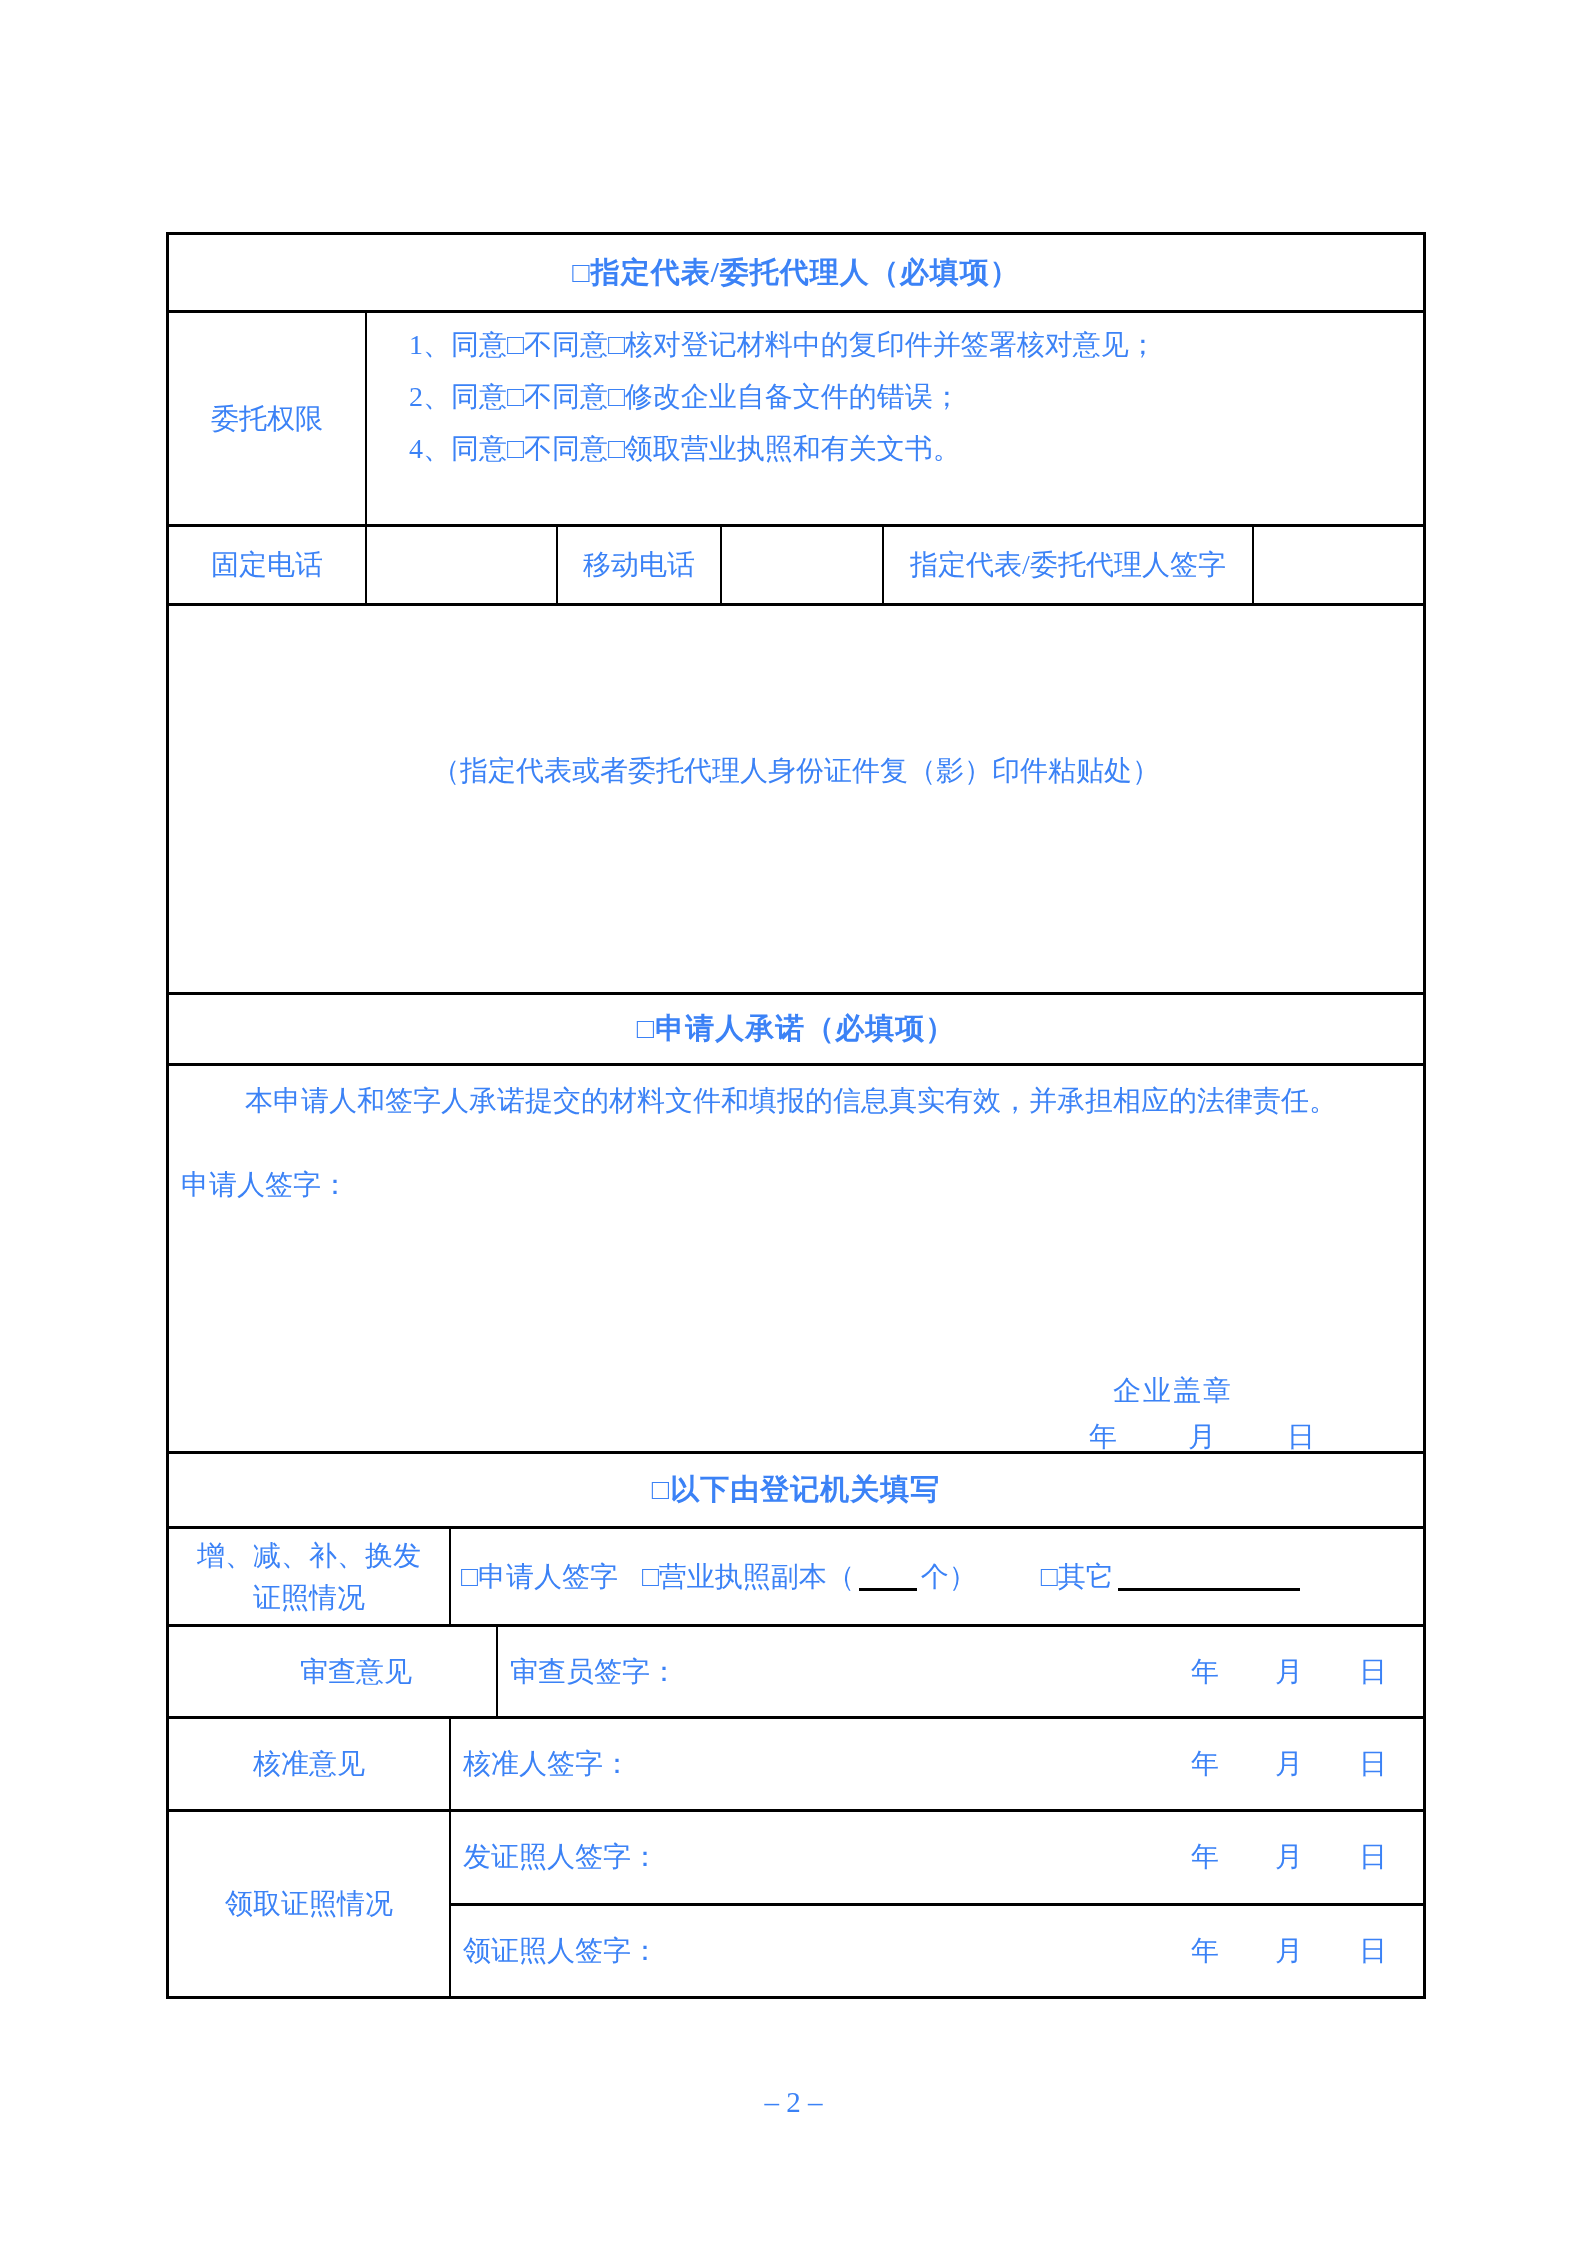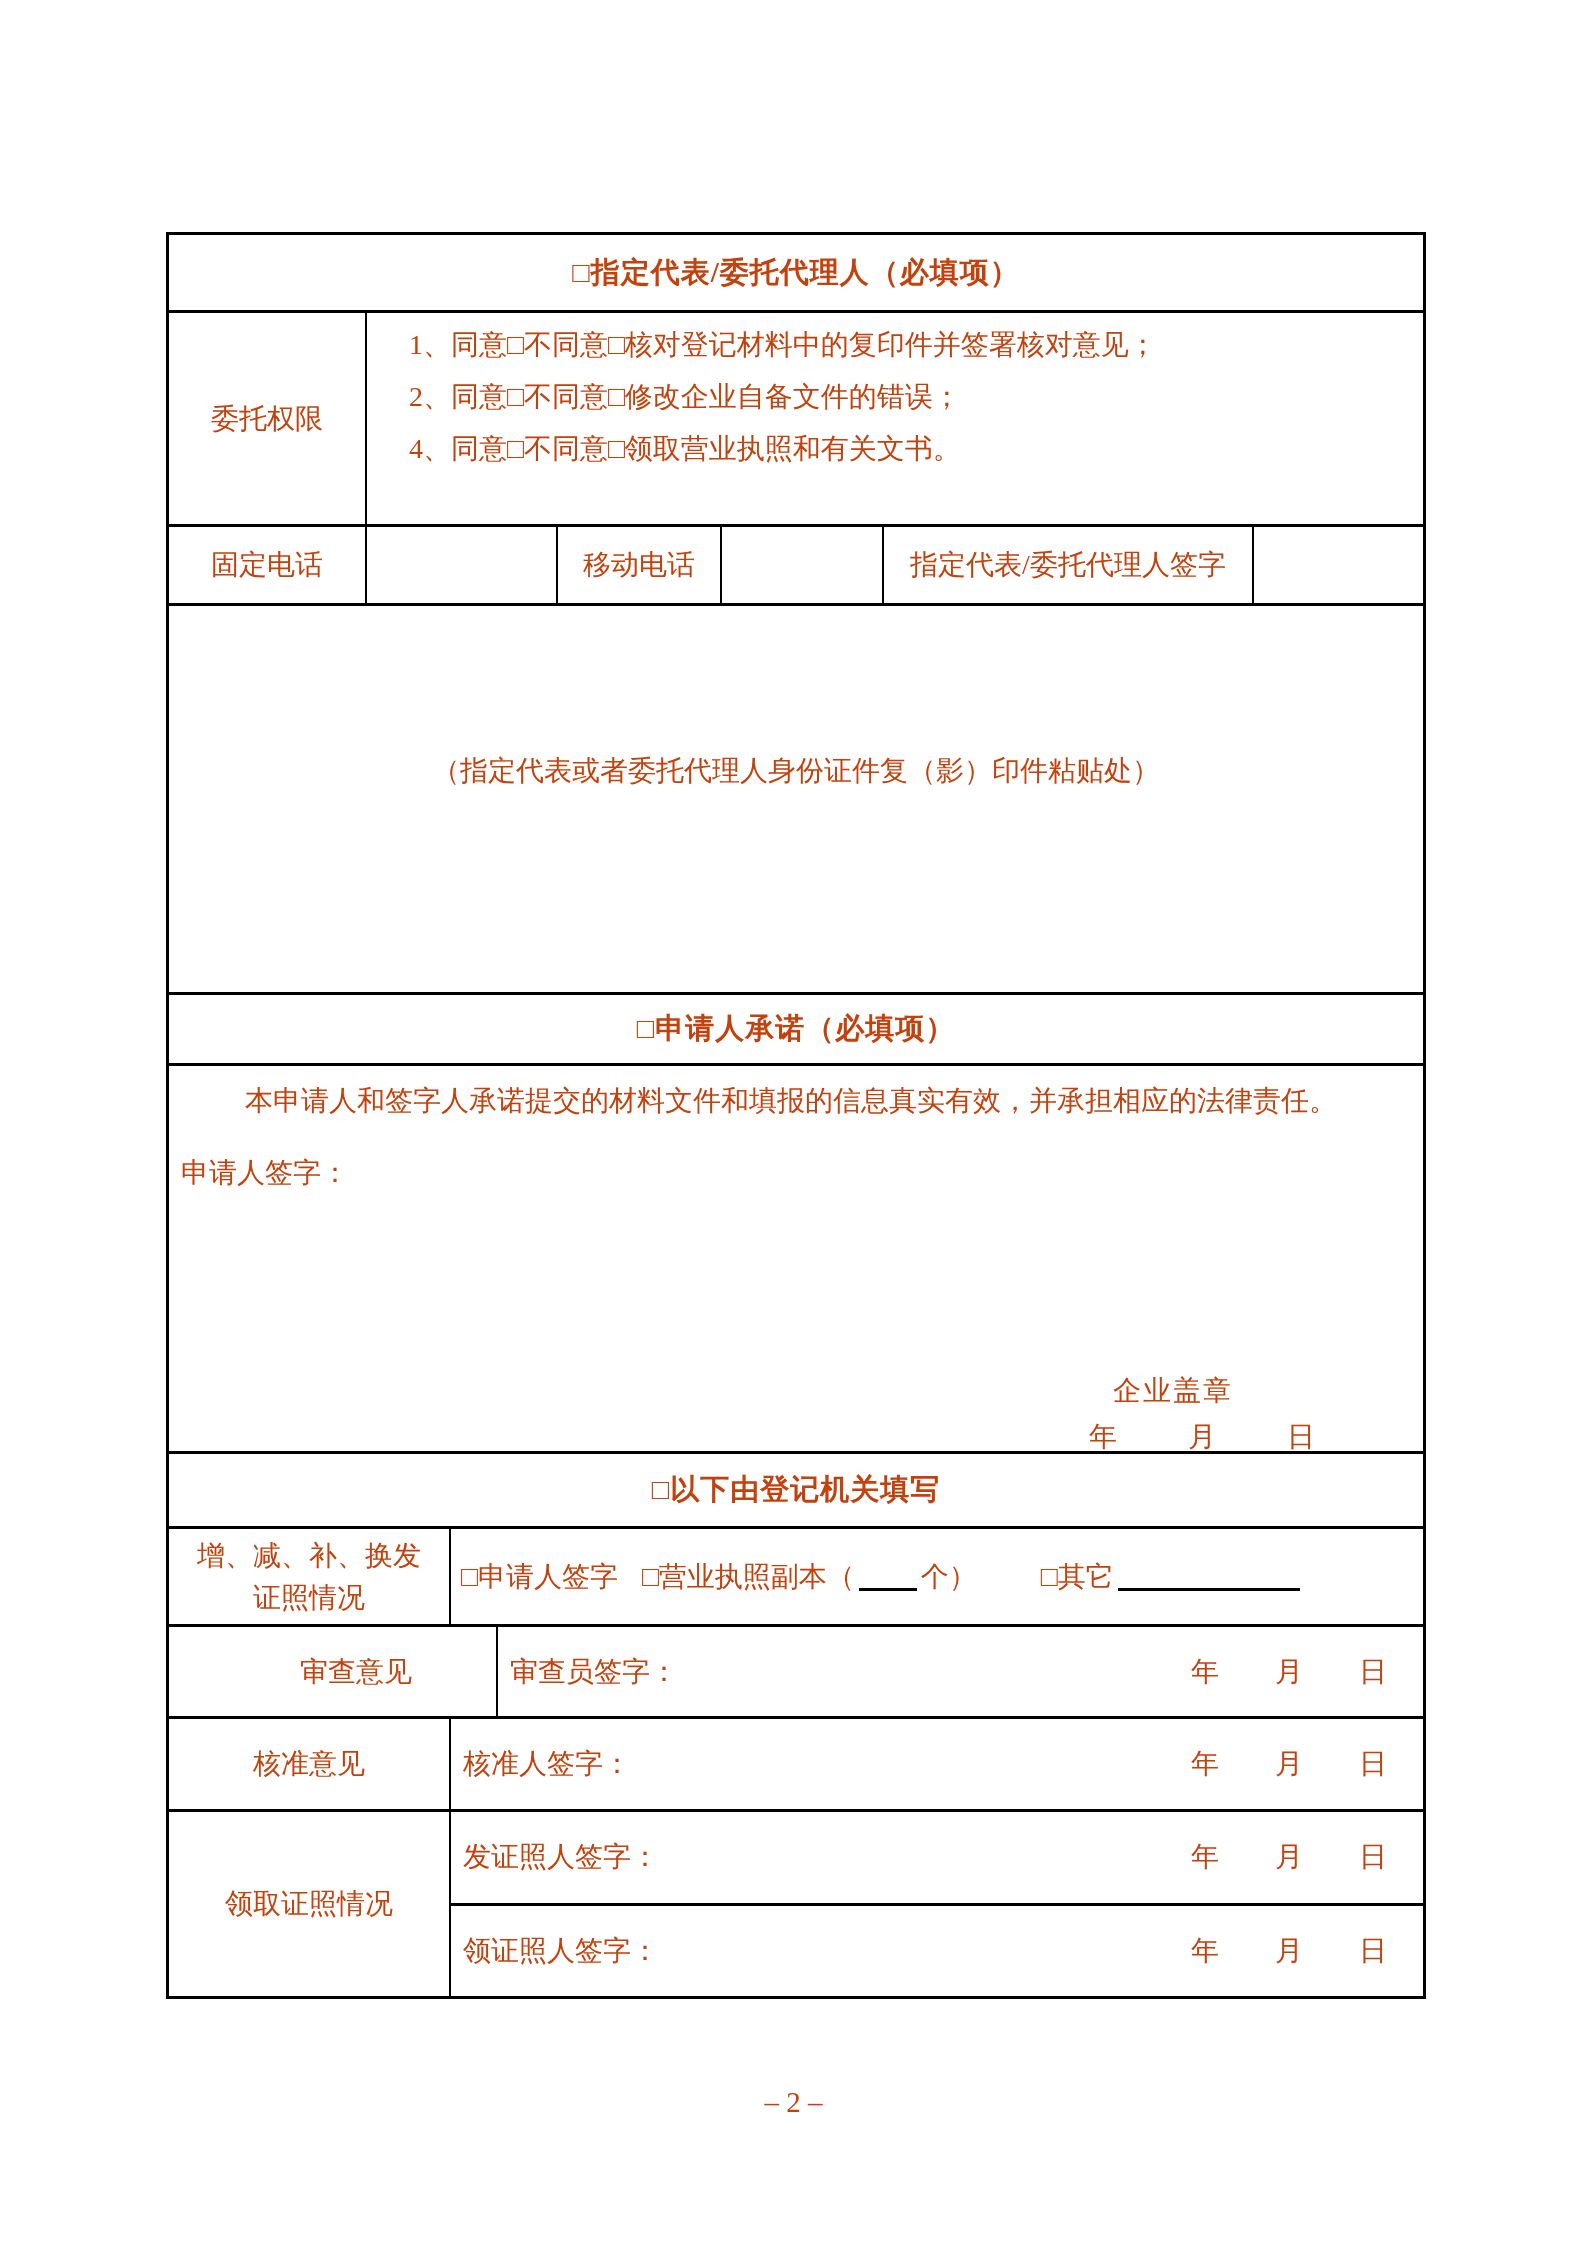--- a/index.html
+++ b/index.html
@@ -2,21 +2,21 @@
 <html><head>
 <meta charset="utf-8">
 <style>
   * { margin:0; padding:0; box-sizing:border-box; }
   body { background:#ffffff; }
   .page {
     position:relative;
     width:1587px;
     height:2245px;
     background:#ffffff;
-    color:#c2410c;
+    color:#3b82f6;
     font-family:"Liberation Serif","DejaVu Serif",serif;
     font-size:28px;
     overflow:hidden;
   }
   .form-table {
     position:absolute;
     left:166px;
     top:232px;
     width:1260px;
     border:3px solid #000;
@@ -56,21 +56,21 @@
   .w-fixed-val { width:191px; }
   .w-mobile-label { width:164px; }
   .w-mobile-val { width:162px; }
   .w-sign-label { width:370px; }
   .w-sign-val { flex:1; }
 
   .paste-row { height:389px; display:block; text-align:center; padding-top:146px; }
 
   .chengnuo-row { height:388px; display:block; position:relative; }
   .statement { margin:16px 30px 12px 20px; text-indent:2em; }
-  .applicant-sign { position:absolute; left:12px; top:88px; }
+  .applicant-sign { position:absolute; left:12px; top:100px; }
   .company-seal { position:absolute; right:190px; top:306px; letter-spacing:2px; }
   .seal-date { position:absolute; right:108px; top:352px; display:flex; gap:71px; }
 
   .license-row { height:98px; }
   .label-cell-lg {
     width:280px;
     display:flex; flex-direction:column; align-items:center; justify-content:center;
     text-align:center; line-height:42px;
   }
   .license-options {

